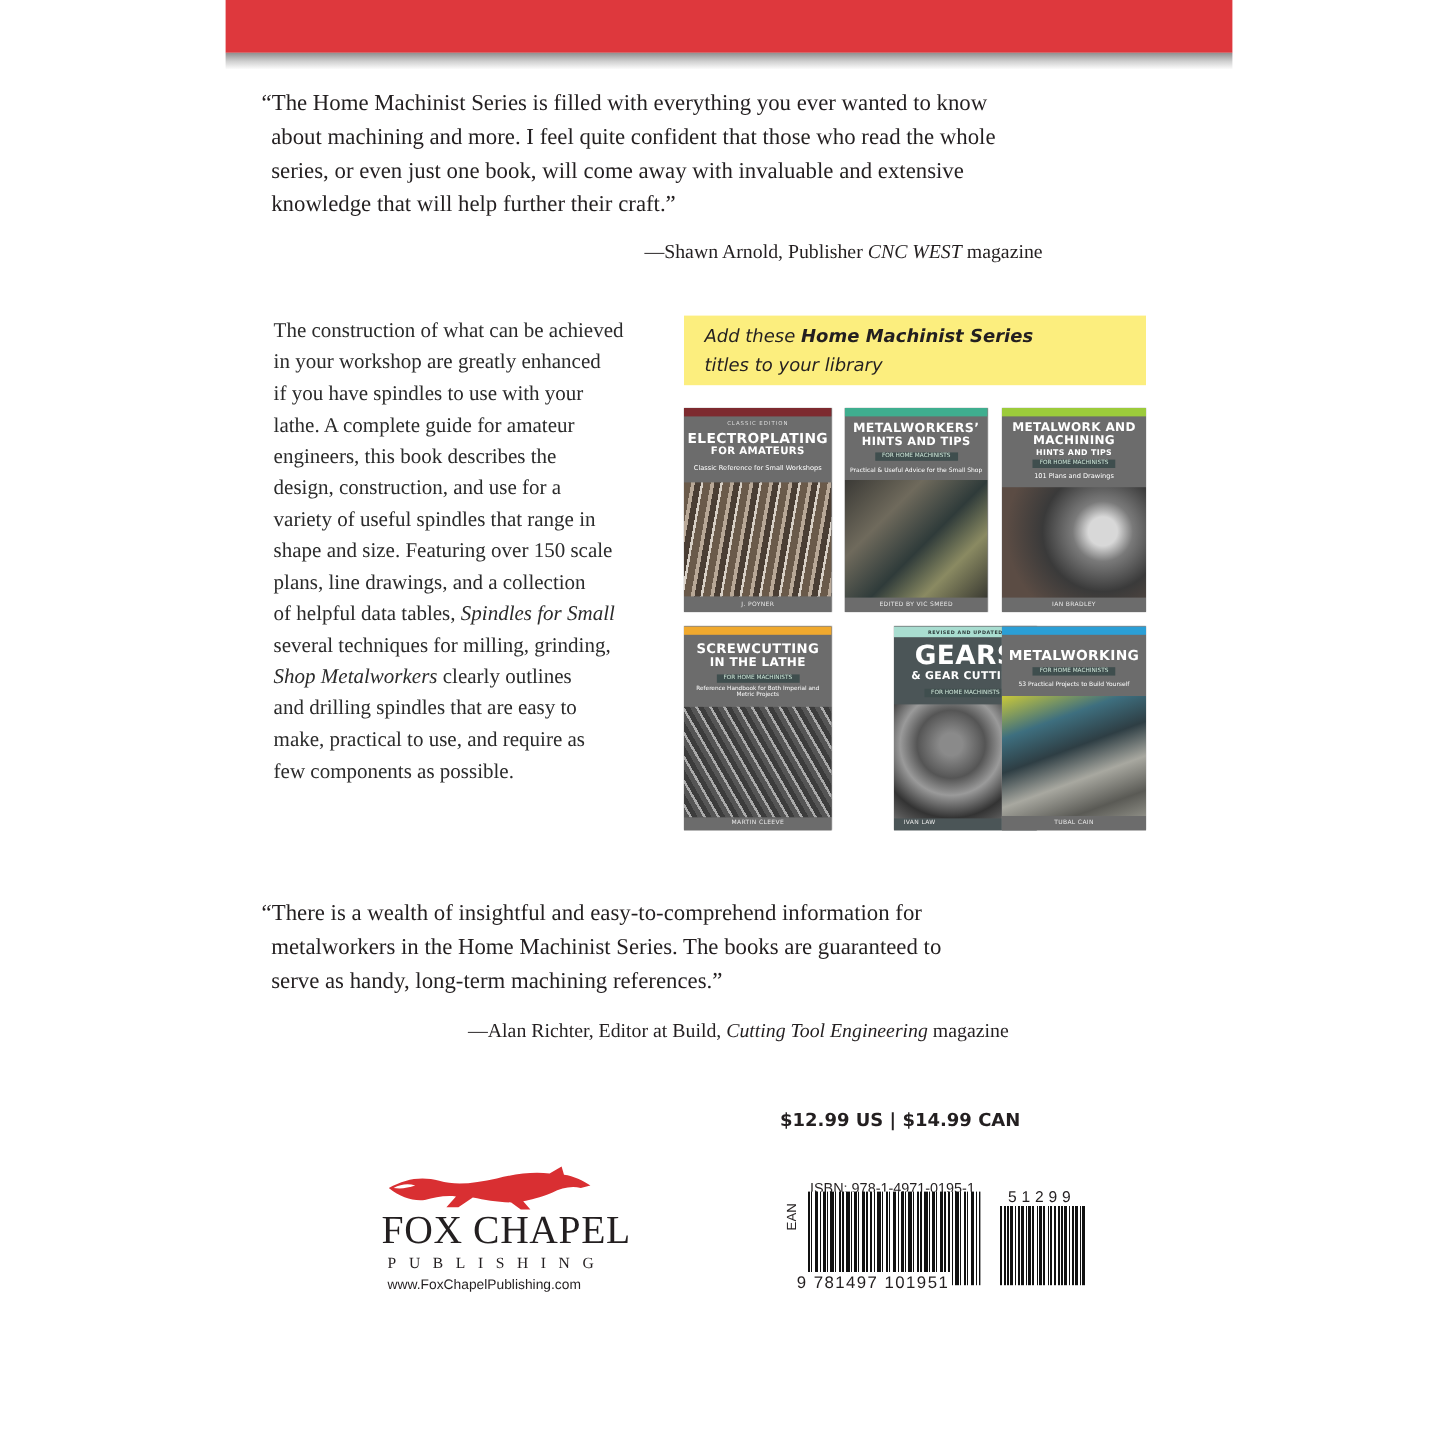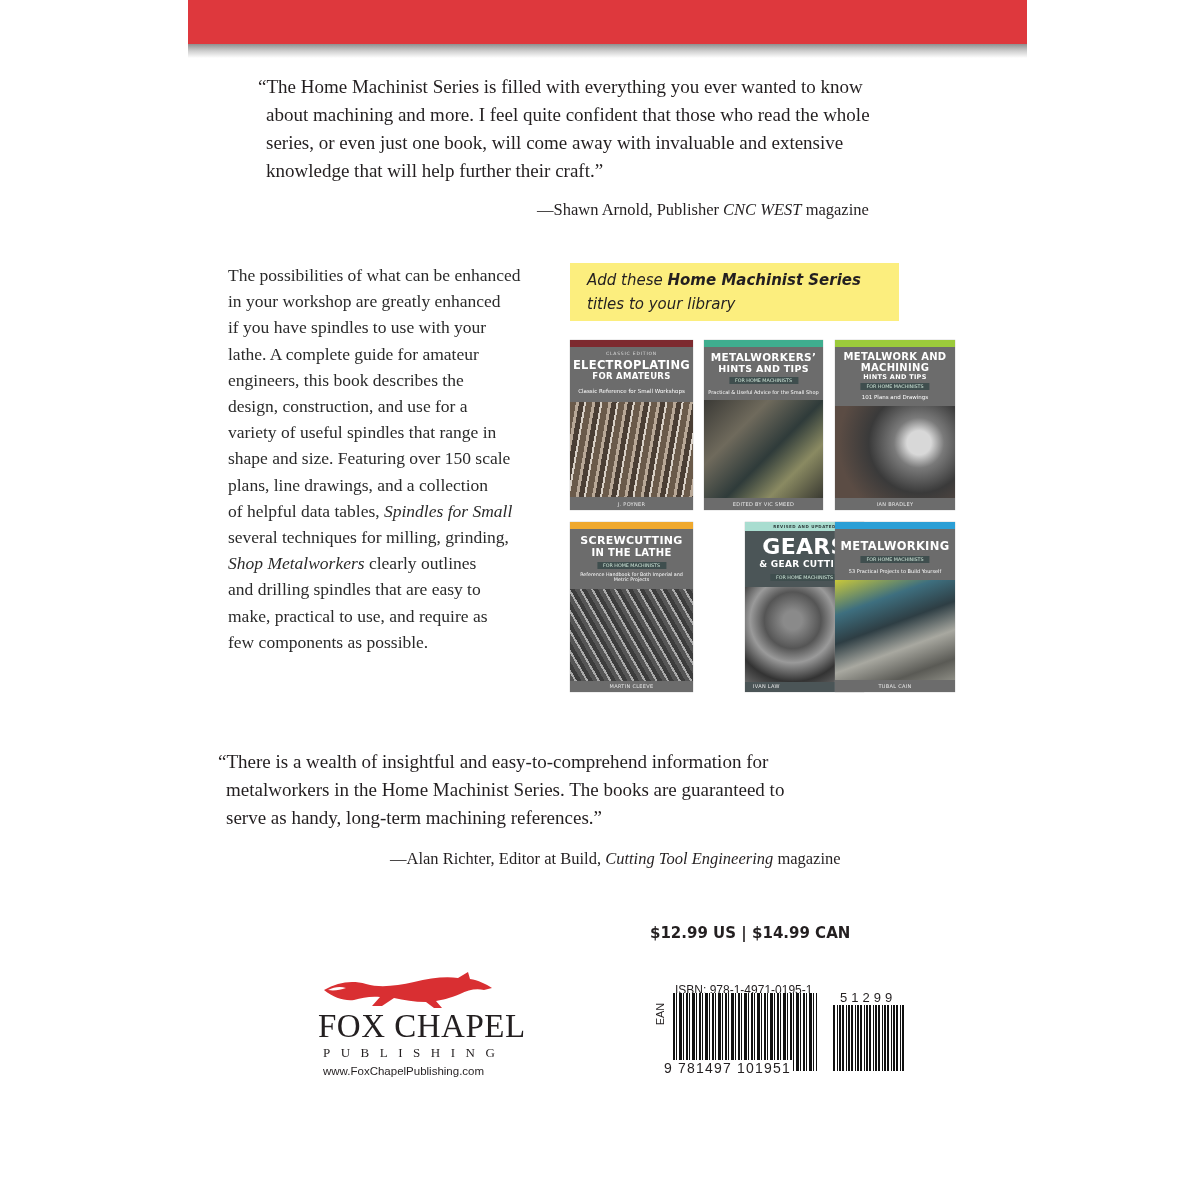--- a/index.html
+++ b/index.html
@@ -12,21 +12,21 @@
      background:linear-gradient(#8f8f8f, #cfcfcf 50%, #ffffff); }
 
   .quote { font-size:19px; line-height:28px; color:#231f20; }
   .quote .line { display:block; white-space:nowrap; }
   .attr { font-size:16.5px; white-space:nowrap; color:#231f20; }
   .attr i { font-style:italic; }
 
   .blurb { left:228px; top:262px; width:310px; font-size:17.5px; line-height:26.2px; color:#2b2b2b; }
   .blurb .line { display:block; white-space:nowrap; }
 
-  .yellow-box { left:570px; top:263px; width:329px; height:58px; background:#fcee7e; }
+  .yellow-box { left:570px; top:263px; width:385px; height:58px; background:#fcee7e; }
   .yellow-box .t { position:absolute; left:17px; font-family:"DejaVu Sans", sans-serif; font-style:italic;
      font-size:15px; color:#231f20; white-space:nowrap; }
 
   .book { position:absolute; background:#6c6c6c; overflow:hidden; box-shadow:0 0 1px #999; }
   .book .band { position:absolute; left:0; top:0; width:100%; height:7px; }
   .book .head { position:absolute; left:0; width:100%; text-align:center; color:#ffffff;
      font-family:"DejaVu Sans", sans-serif; font-weight:bold; letter-spacing:0.3px; line-height:1.05; }
   .book .sub { position:absolute; left:0; width:100%; text-align:center; color:#ffffff;
      font-family:"DejaVu Sans", sans-serif; font-size:5.5px; }
   .book .tag { position:absolute; left:50%; transform:translateX(-50%); background:#3f4e4e;
@@ -57,32 +57,32 @@
      letter-spacing:10.5px; white-space:nowrap; }
   .logo-url { left:323px; top:1065px; font-family:"Liberation Sans", sans-serif; font-size:11.5px; color:#231f20;
      white-space:nowrap; }
 </style>
 </head>
 <body>
 
 <div class="abs topbar"></div>
 <div class="abs topbar-shadow"></div>
 
-<div class="abs quote" style="left:218px; top:73px;margin-left:40px;">
+<div class="abs quote" style="left:218px; top:73px;">
   <span class="line">“The Home Machinist Series is filled with everything you ever wanted to know</span>
   <span class="line" style="padding-left:8px;">about machining and more. I feel quite confident that those who read the whole</span>
   <span class="line" style="padding-left:8px;">series, or even just one book, will come away with invaluable and extensive</span>
   <span class="line" style="padding-left:8px;">knowledge that will help further their craft.”</span>
 </div>
 <div class="abs attr" style="left:537px; top:200px;">
   <span>—Shawn Arnold, Publisher </span><i>CNC WEST</i><span> magazine</span>
 </div>
 
 <div class="abs blurb">
-  <span class="line">The possibilities of what can be enhanced</span>
+  <span class="line">The construction of what can be achieved</span>
   <span class="line">in your workshop are greatly enhanced</span>
   <span class="line">if you have spindles to use with your</span>
   <span class="line">lathe. A complete guide for amateur</span>
   <span class="line">engineers, this book describes the</span>
   <span class="line">design, construction, and use for a</span>
   <span class="line">variety of useful spindles that range in</span>
   <span class="line">shape and size. Featuring over 150 scale</span>
   <span class="line">plans, line drawings, and a collection</span>
   <span class="line"><span>of helpful data tables, </span><i>Spindles for Small</i></span>
   <span class="line">several techniques for milling, grinding,</span>

